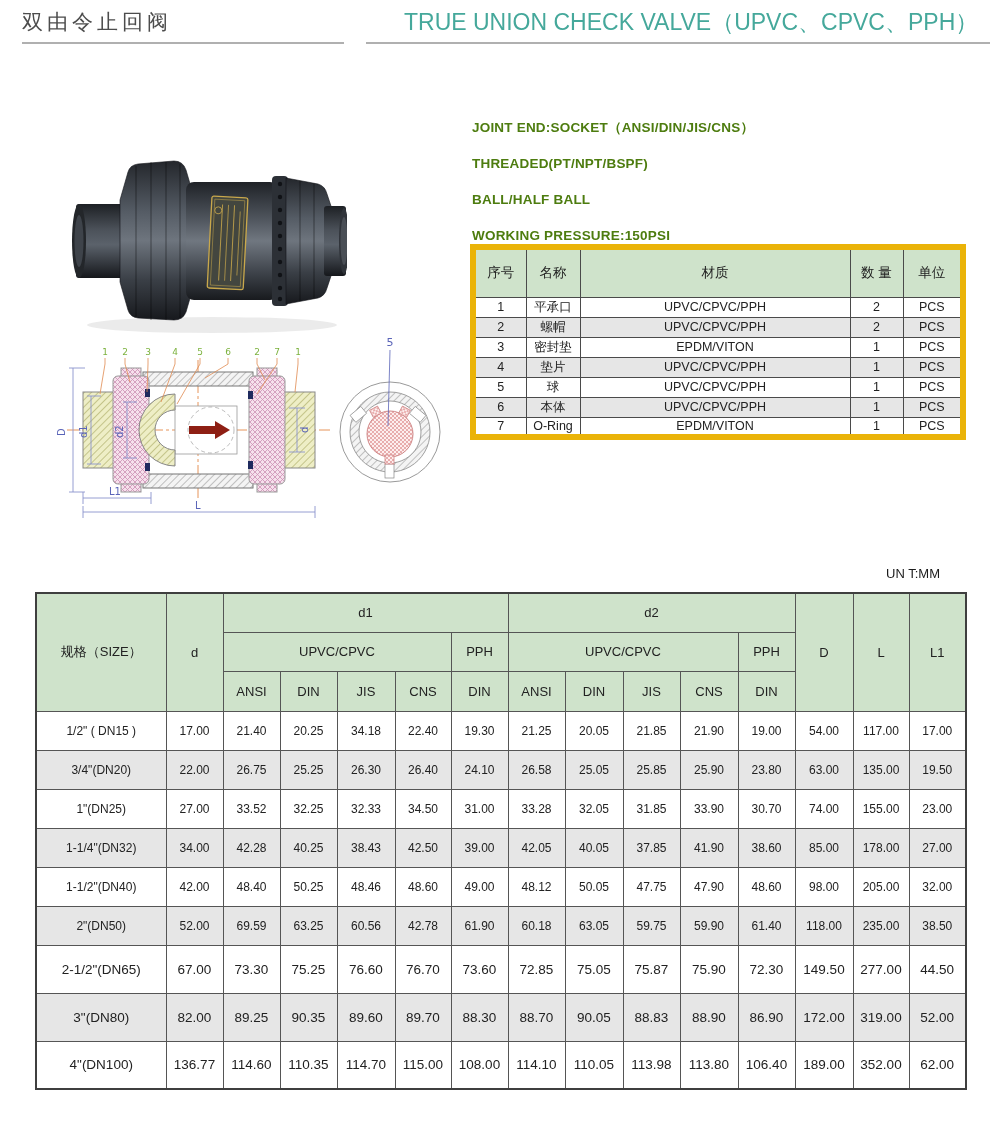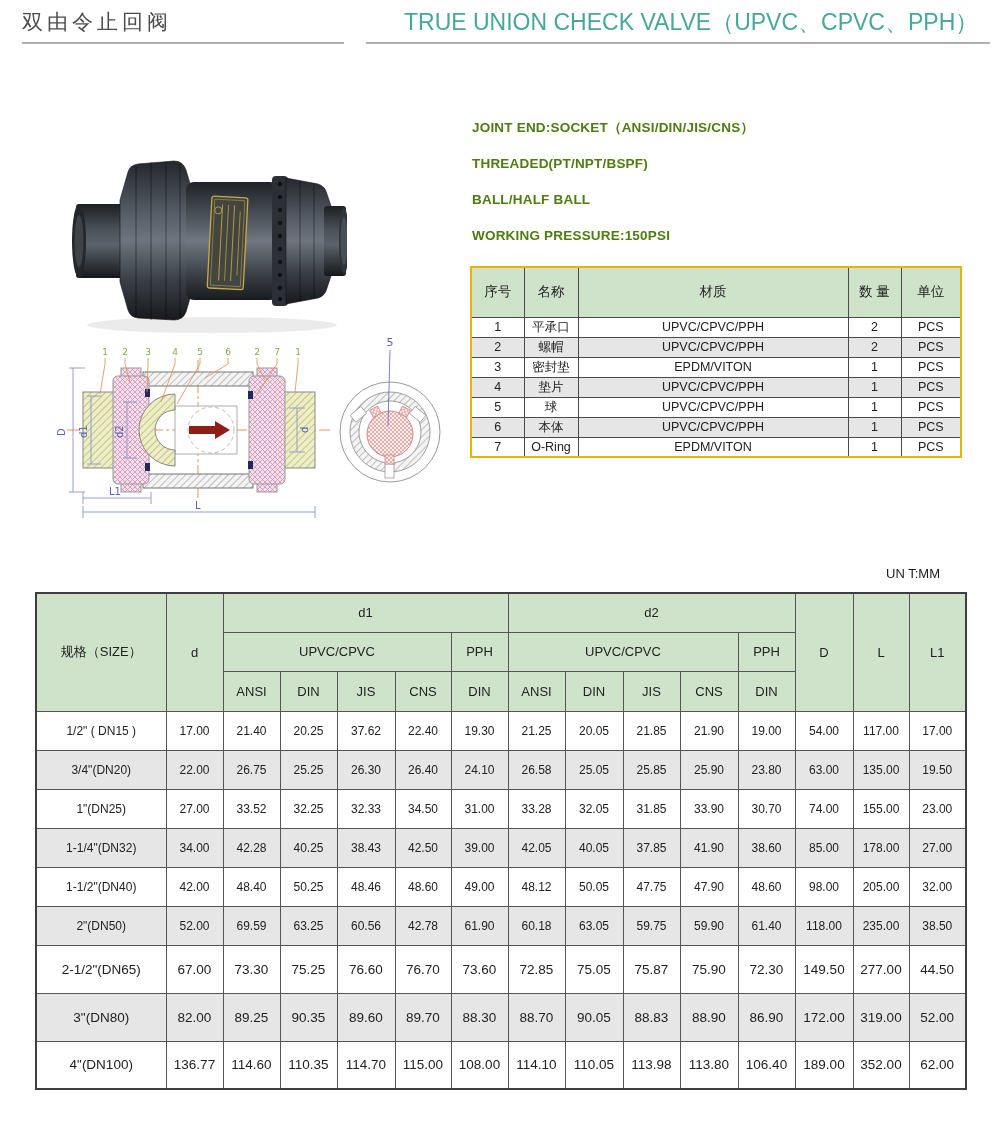--- a/index.html
+++ b/index.html
@@ -24,22 +24,22 @@
   
   .photo{position:absolute;left:62px;top:142px;width:285px;height:195px;}
   .drawing{position:absolute;left:45px;top:332px;width:420px;height:188px;}
 
   
   .specs{position:absolute;left:472px;top:110px;}
   .specs .spec-line{font-size:13.5px;font-weight:700;color:#4d7c0f;line-height:36px;
                     letter-spacing:.2px;}
 
   
-  .parts-table{position:absolute;left:470px;top:266px;width:490px;border-collapse:collapse;
-               table-layout:fixed;border:2px solid #eab308;}
+  .parts-table{position:absolute;left:470px;top:244px;width:490px;border-collapse:collapse;
+               table-layout:fixed;border:6px solid #eab308;}
   .parts-table th,.parts-table td{border:1px solid var(--border);text-align:center;
                color:#222;overflow:hidden;white-space:nowrap;}
   .parts-table thead th{background:var(--header-bg);height:50px;font-weight:normal;font-size:13.5px;}
   .parts-table tbody tr{height:20px;}
   .parts-table tbody tr:nth-child(even){background:var(--alt-bg);}
   .parts-table tbody td{font-size:12.5px;}
 
   
   .unit-note{position:absolute;left:35px;top:566px;width:930px;text-align:right;
              padding-right:25px;font-size:13px;font-weight:500;color:#1c1c1c;}
@@ -364,21 +364,21 @@
         <th>CNS</th>
         <th>DIN</th>
       </tr>
     </thead>
     <tbody>
         <tr>
           <td>1/2" ( DN15 )</td>
           <td>17.00</td>
           <td>21.40</td>
           <td>20.25</td>
-          <td>37.62</td>
+          <td>34.18</td>
           <td>22.40</td>
           <td>19.30</td>
           <td>21.25</td>
           <td>20.05</td>
           <td>21.85</td>
           <td>21.90</td>
           <td>19.00</td>
           <td>54.00</td>
           <td>117.00</td>
           <td>17.00</td>

